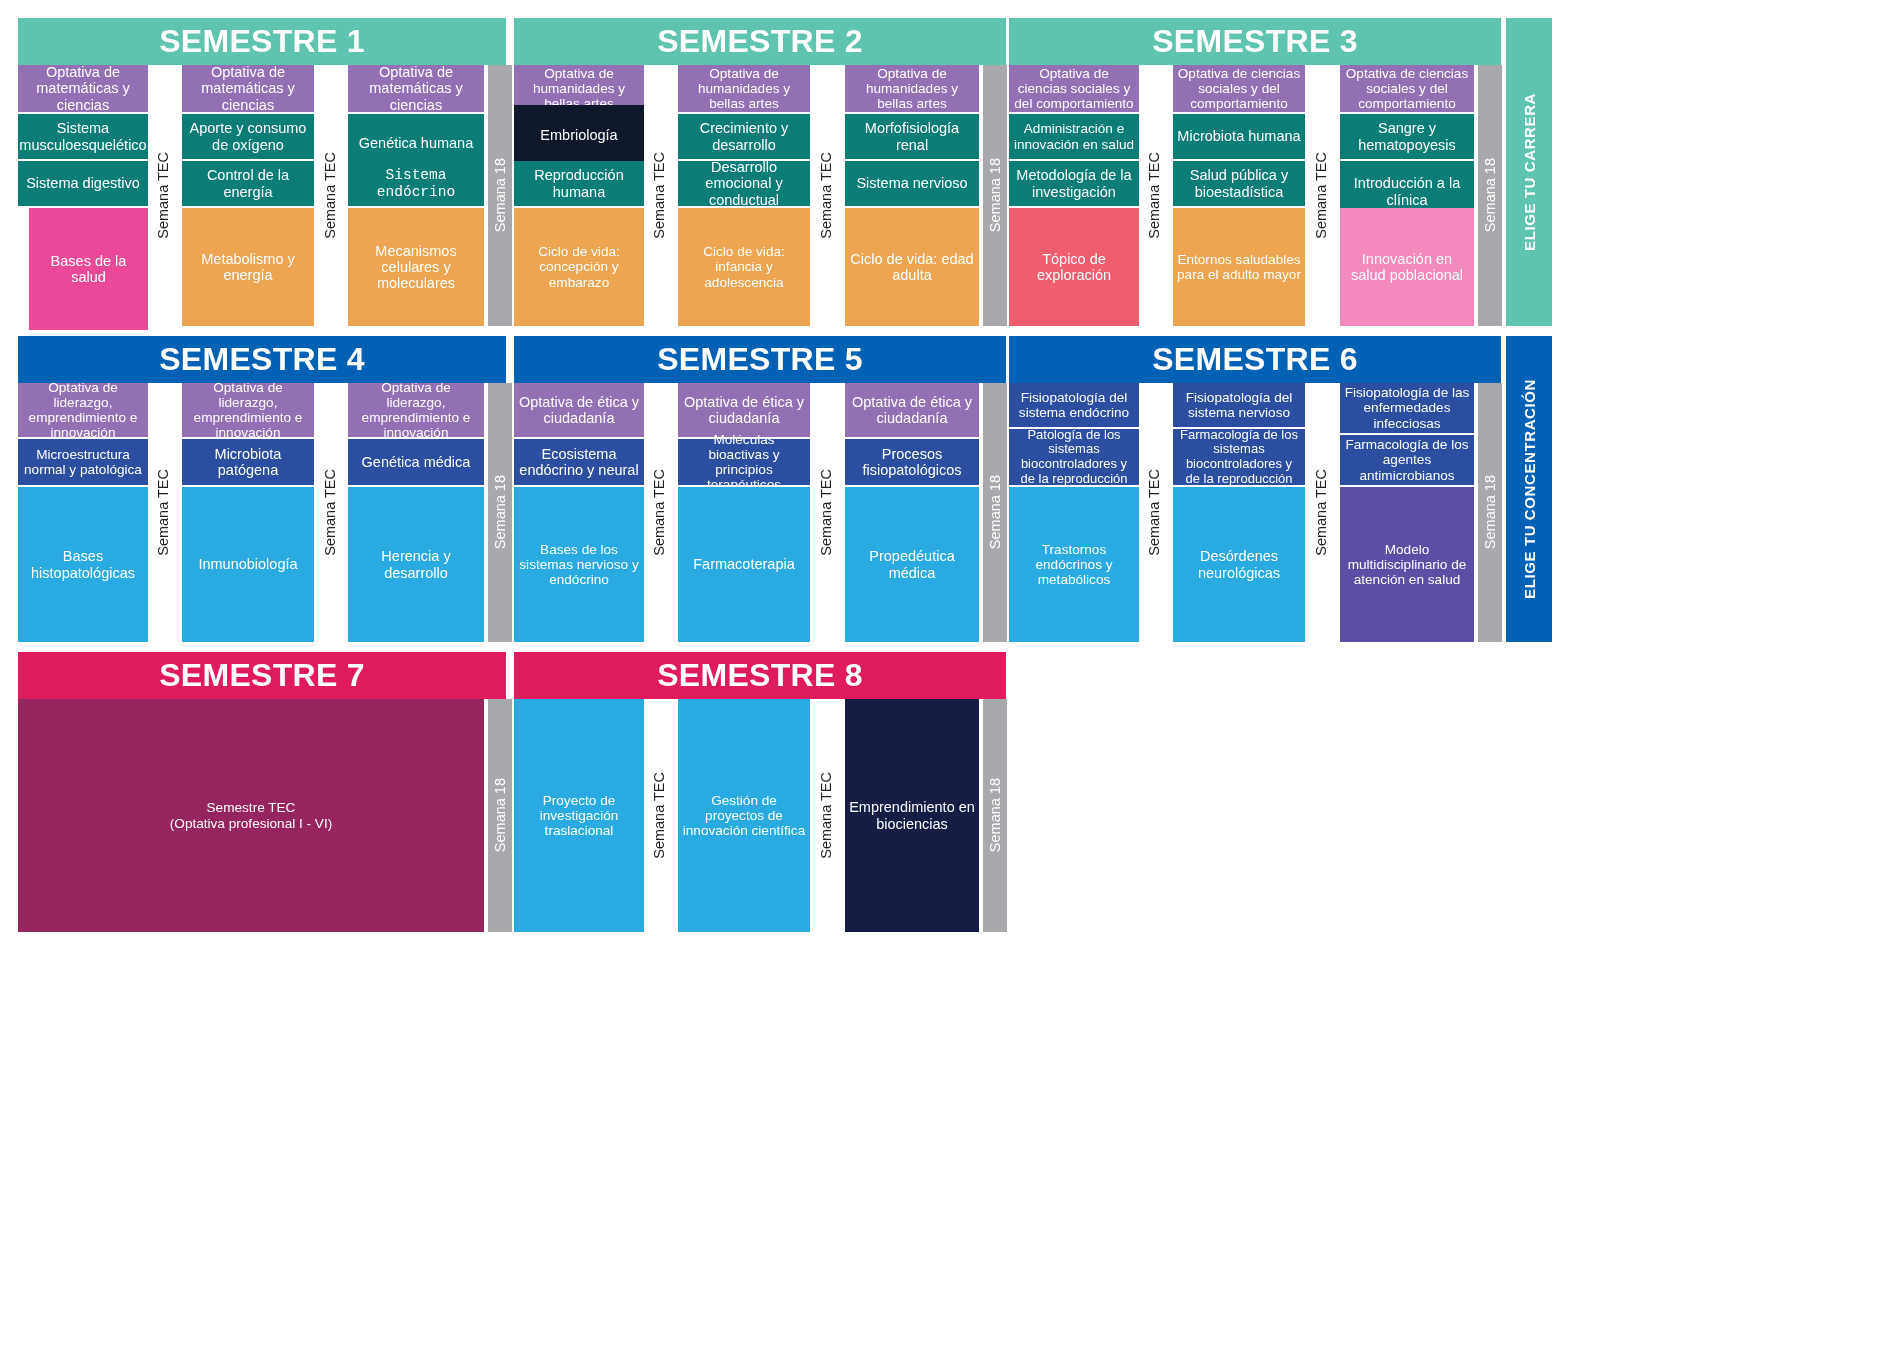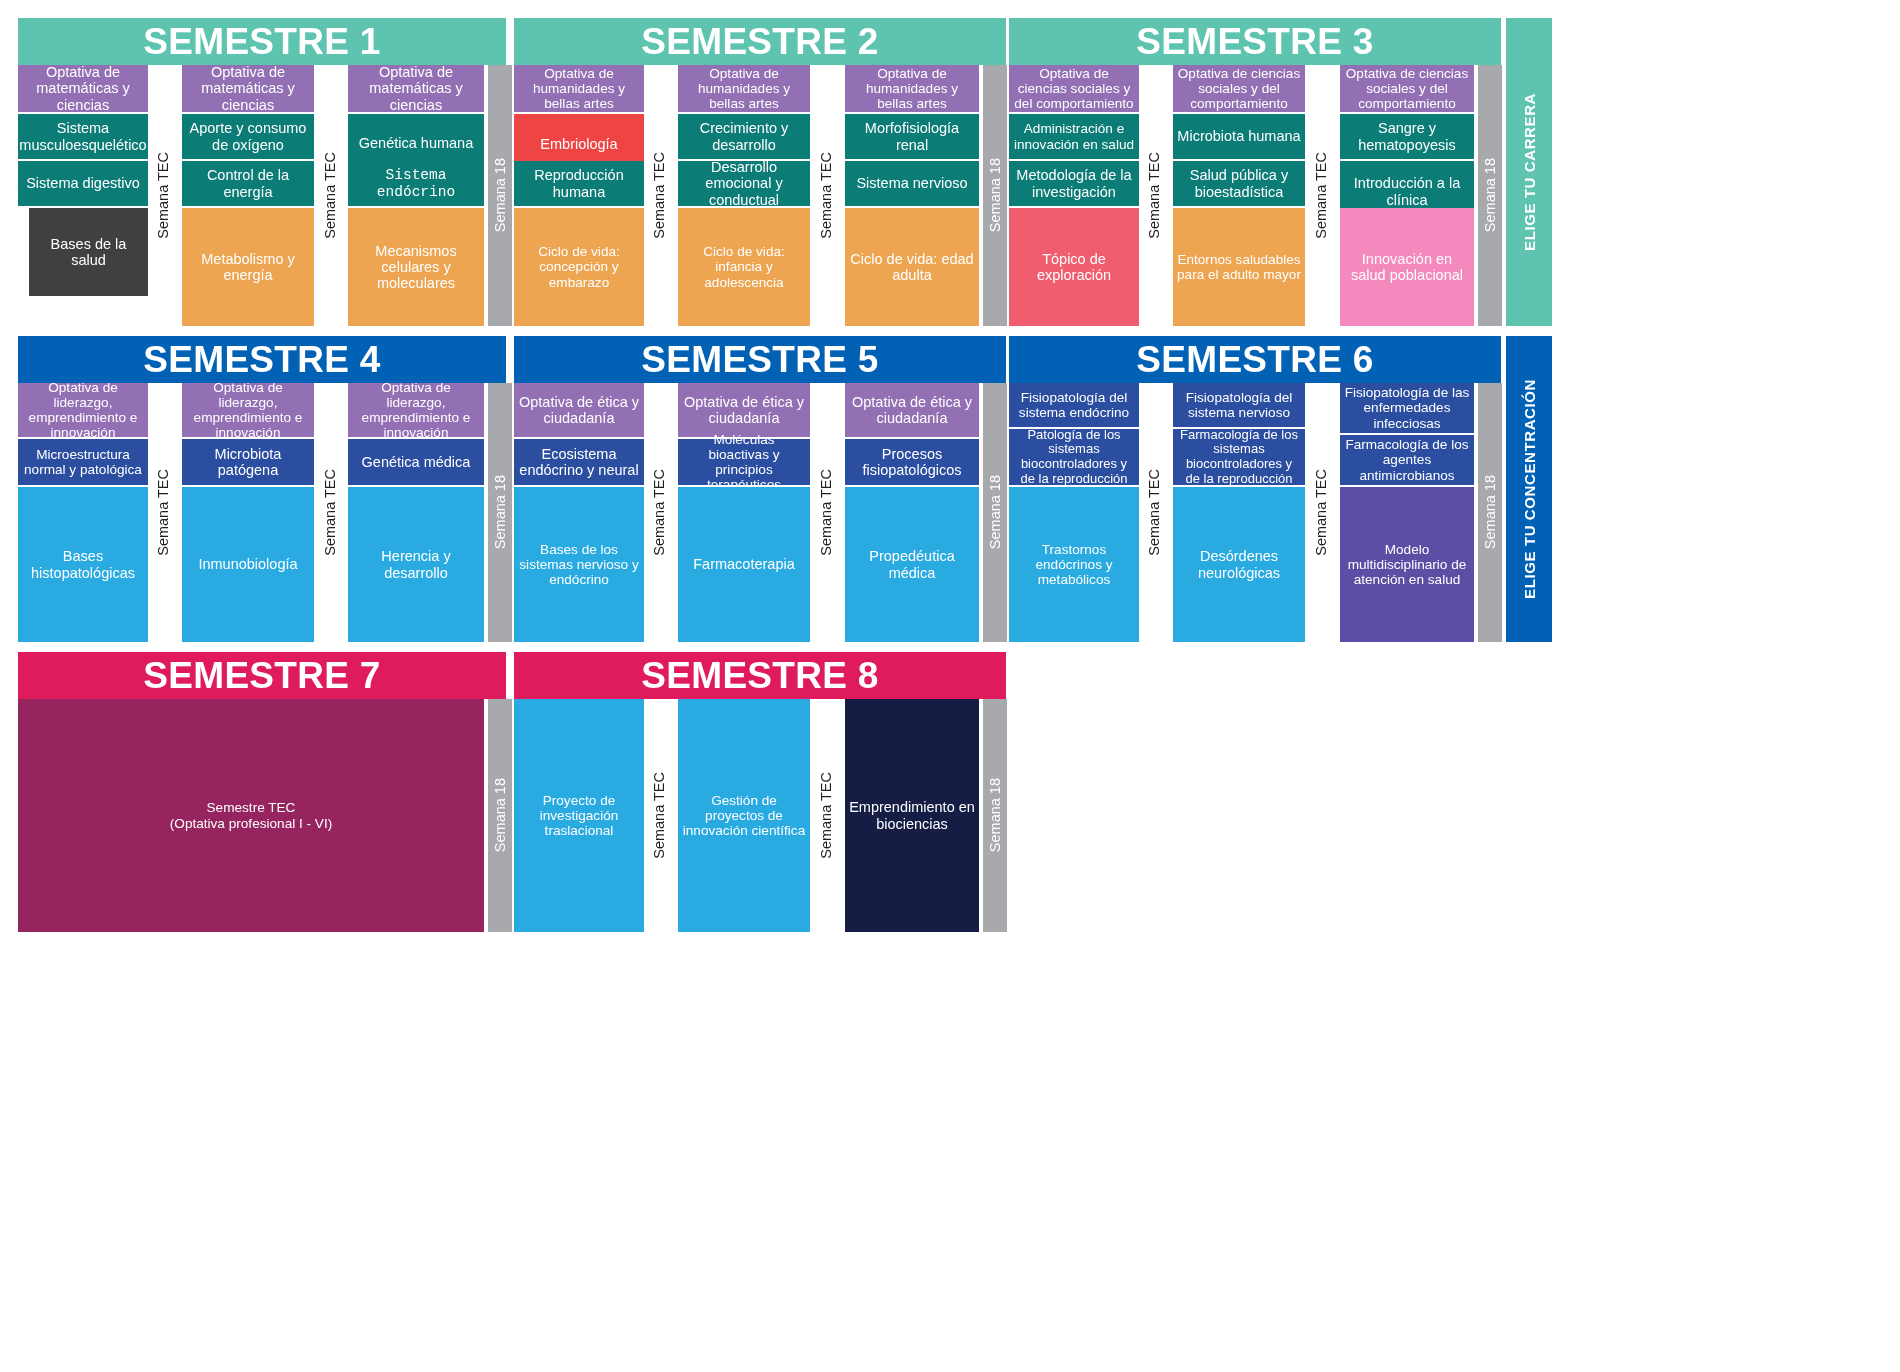--- a/index.html
+++ b/index.html
@@ -9,21 +9,21 @@
     -webkit-font-smoothing:antialiased;
   }
   #canvas{position:relative;width:1900px;height:1372px;}
 
   
   .sem-row{position:absolute;}
   .sem-header{
     position:absolute;
     color:#ffffff;
     font-weight:bold;
-    font-size:37px;
+    font-size:32px;
     letter-spacing:.3px;
     display:flex;align-items:center;justify-content:center;
     box-sizing:border-box;
   }
   .col{position:absolute;box-sizing:border-box;}
   .cell{
     position:absolute;left:0;right:0;
     box-sizing:border-box;
     color:#ffffff;
     display:flex;align-items:center;justify-content:center;
@@ -68,21 +68,21 @@
 </head>
 <body>
 
 <div id="canvas">
     <div class="sem-row">
       <div class="sem-header" style="left: 18px; top: 18px; width: 488px; height: 47px; background: rgb(94, 196, 176); justify-content: center;">SEMESTRE 1</div>
       <div class="col" style="left: 18px; top: 65px; width: 130px; height: 261px;">
         <div class="cell" style="top: 0px; height: 47px; background: rgb(147, 112, 180);">Optativa de matemáticas y ciencias</div>
         <div class="cell" style="top: 49px; height: 45px; background: rgb(12, 124, 119);">Sistema musculoesquelético</div>
         <div class="cell" style="top: 96px; height: 45px; background: rgb(12, 124, 119);">Sistema digestivo</div>
-        <div class="cell" style="top: 143px; height: 88px; background: #404040; margin-left: 11px;">Bases de la salud</div>
+        <div class="cell" style="top: 143px; height: 122px; background: #ec4899; margin-left: 11px;">Bases de la salud</div>
       </div>
       <div class="vstrip strip-tec" style="left: 150px; top: 65px; width: 26px; height: 261px;">
         <span>Semana TEC</span>
       </div>
       <div class="col" style="left: 182px; top: 65px; width: 132px; height: 261px;">
         <div class="cell" style="top: 0px; height: 47px; background: rgb(147, 112, 180);">Optativa de matemáticas y ciencias</div>
         <div class="cell" style="top: 49px; height: 45px; background: rgb(12, 124, 119);">Aporte y consumo de oxígeno</div>
         <div class="cell" style="top: 96px; height: 45px; background: rgb(12, 124, 119);">Control de la energía</div>
         <div class="cell" style="top: 143px; height: 118px; background: rgb(237, 165, 82);">Metabolismo y energía</div>
       </div>
@@ -94,21 +94,21 @@
         <div class="cell" style="top: 49px; height: 58px; background: rgb(12, 124, 119);">Genética humana</div>
         <div class="cell" style="top: 96px; height: 45px; background: rgb(12, 124, 119); font-family: Liberation Mono, monospace;">Sistema endócrino</div>
         <div class="cell" style="top: 143px; height: 118px; background: rgb(237, 165, 82);">Mecanismos celulares y moleculares</div>
       </div>
       <div class="vstrip strip-18" style="left: 488px; top: 65px; width: 24px; height: 261px;">
         <span>Semana 18</span>
       </div>
       <div class="sem-header" style="left: 514px; top: 18px; width: 492px; height: 47px; background: rgb(94, 196, 176); justify-content: center;">SEMESTRE 2</div>
       <div class="col" style="left: 514px; top: 65px; width: 130px; height: 261px;">
         <div class="cell small" style="top: 0px; height: 47px; background: rgb(147, 112, 180);">Optativa de humanidades y bellas artes</div>
-        <div class="cell" style="top: 49px; height: 60px; background: #ef4444;">Embriología</div>
+        <div class="cell" style="top: 40px; height: 60px; background: #0f172a;">Embriología</div>
         <div class="cell" style="top: 96px; height: 45px; background: rgb(12, 124, 119);">Reproducción humana</div>
         <div class="cell small" style="top: 143px; height: 118px; background: rgb(237, 165, 82);">Ciclo de vida: concepción y embarazo</div>
       </div>
       <div class="vstrip strip-tec" style="left: 646px; top: 65px; width: 26px; height: 261px;">
         <span>Semana TEC</span>
       </div>
       <div class="col" style="left: 678px; top: 65px; width: 132px; height: 261px;">
         <div class="cell small" style="top: 0px; height: 47px; background: rgb(147, 112, 180);">Optativa de humanidades y bellas artes</div>
         <div class="cell" style="top: 49px; height: 45px; background: rgb(12, 124, 119);">Crecimiento y desarrollo</div>
         <div class="cell" style="top: 96px; height: 45px; background: rgb(12, 124, 119);">Desarrollo emocional y conductual</div>

